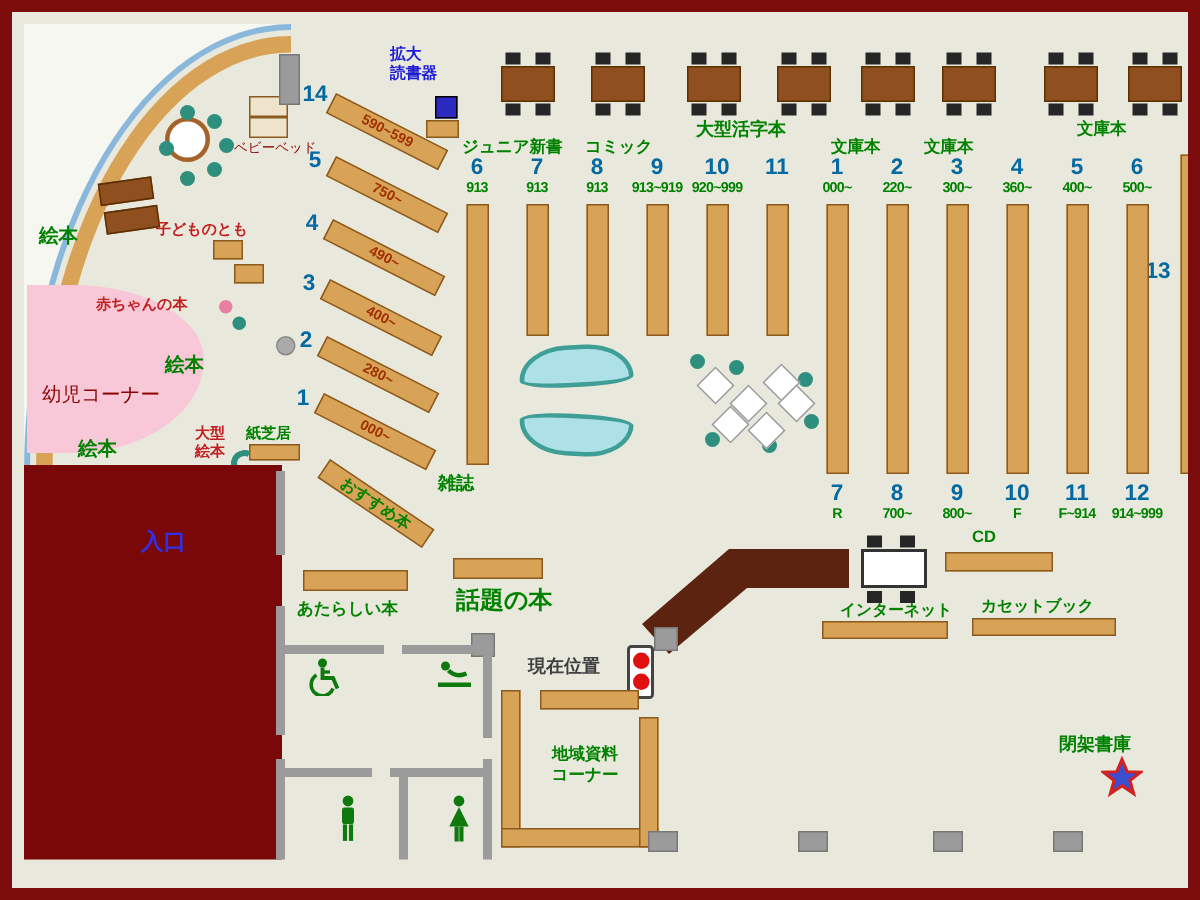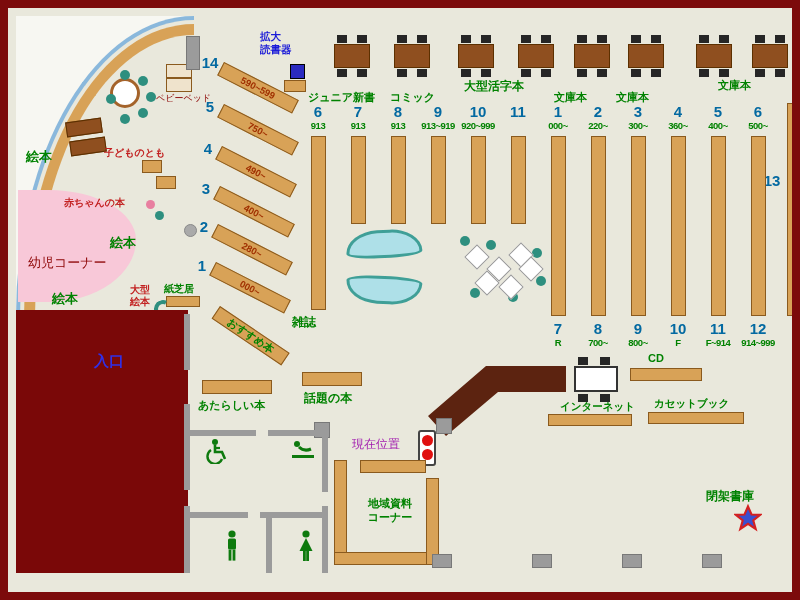--- a/index.html
+++ b/index.html
@@ -1,21 +1,21 @@
 <!DOCTYPE html>
 <html><head>
 <meta charset="utf-8">
 <style>
   html,body{margin:0;padding:0;background:#fff}
   #map{position:relative;width:800px;height:600px;box-sizing:border-box;
        background:#e9e8dc;border:8px solid #7c0b0b;overflow:hidden;
        font-family:"Liberation Sans","DejaVu Sans",sans-serif}
   .abs{position:absolute}
   .g{color:#008200;font-weight:bold}
-  .r{color:#a21caf;font-weight:normal}
+  .r{color:#404040;font-weight:bold}
   .dr{color:#8b0000;font-weight:normal}
   .rr{color:#c22020;font-weight:bold}
   .b{color:#1c1cd8;font-weight:bold}
   .num{font-size:15px;color:#0369a1;font-weight:bold;text-align:center}
   .range{font-size:9.5px;color:#008200;font-weight:bold;text-align:center;letter-spacing:-0.5px;white-space:nowrap}
   .shelf{background:#d8a257;border:1px solid #8a5a1e;box-sizing:border-box}
   .tbl{background:#8f4f1f;border:1px solid #5c3000;box-sizing:border-box}
   .chair{background:#262626}
   .tealc{background:#2e8f7f;border-radius:50%;width:10px;height:10px}
   .pillar{background:#9b9b9b;border:1px solid #787878;box-sizing:border-box}
@@ -162,21 +162,21 @@
   <div class="abs g nowrap" style="left:640px;top:344px;font-size:11px">CD</div>
   <div class="abs shelf" style="left:622px;top:360px;width:72px;height:13px"></div>
   <div class="abs g nowrap" style="left:552px;top:392px;font-size:10.5px">インターネット</div>
   <div class="abs g nowrap" style="left:646px;top:389px;font-size:10.5px">カセットブック</div>
   <div class="abs shelf" style="left:540px;top:406px;width:84px;height:12px"></div>
   <div class="abs shelf" style="left:640px;top:404px;width:96px;height:12px"></div>
 
   <div class="abs shelf" style="left:194px;top:372px;width:70px;height:14px"></div>
   <div class="abs g nowrap" style="left:190px;top:390px;font-size:11px">あたらしい本</div>
   <div class="abs shelf" style="left:294px;top:364px;width:60px;height:14px"></div>
-  <div class="abs g nowrap" style="left:296px;top:382px;font-size:12px">話題の本</div>
+  <div class="abs g nowrap" style="left:296px;top:382px;font-size:16px">話題の本</div>
 
   <div class="abs r nowrap" style="left:344px;top:428px;font-size:12px">現在位置</div>
   <div class="abs" style="left:410px;top:422px;width:18px;height:36px;background:#fff;border:2px solid #444;border-radius:3px;box-sizing:border-box">
     <div class="abs" style="left:1.5px;top:3px;width:11px;height:11px;border-radius:50%;background:#e01010"></div>
     <div class="abs" style="left:1.5px;top:17px;width:11px;height:11px;border-radius:50%;background:#e01010"></div>
   </div>
 
   <div class="abs shelf" style="left:326px;top:452px;width:13px;height:105px"></div>
   <div class="abs shelf" style="left:326px;top:544px;width:105px;height:13px"></div>
   <div class="abs shelf" style="left:418px;top:470px;width:13px;height:87px"></div>

